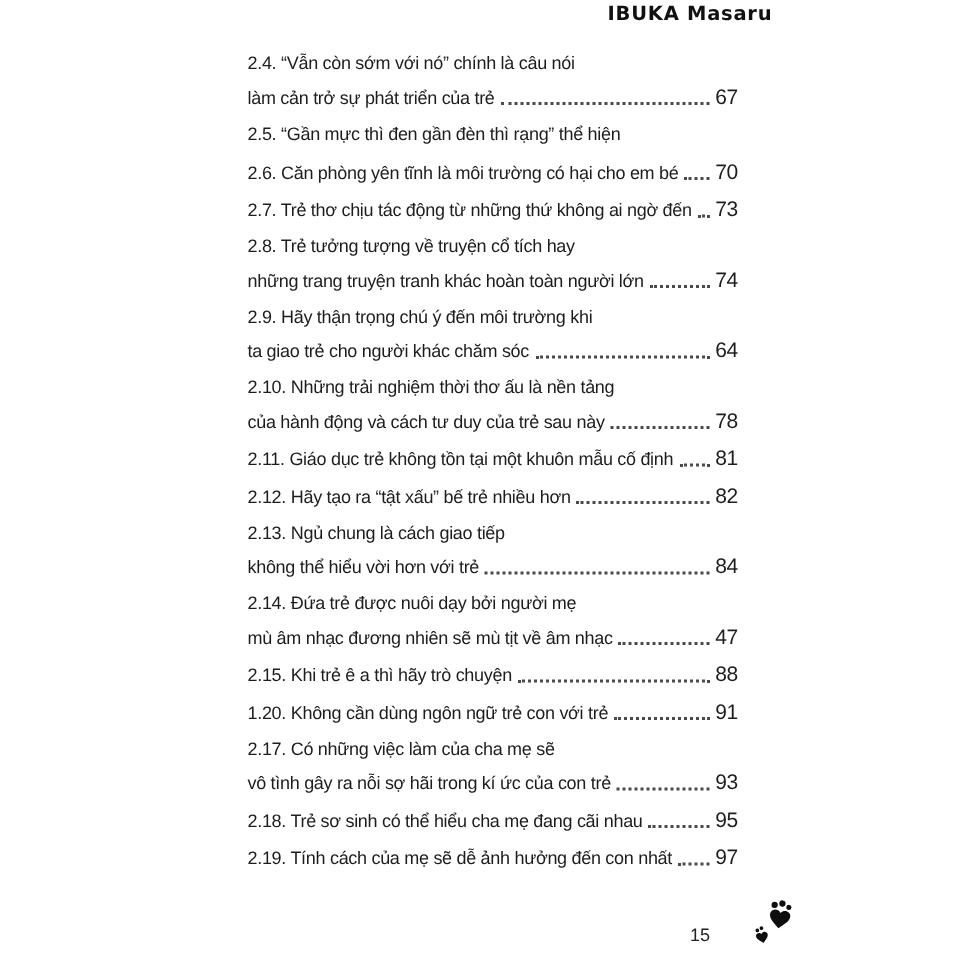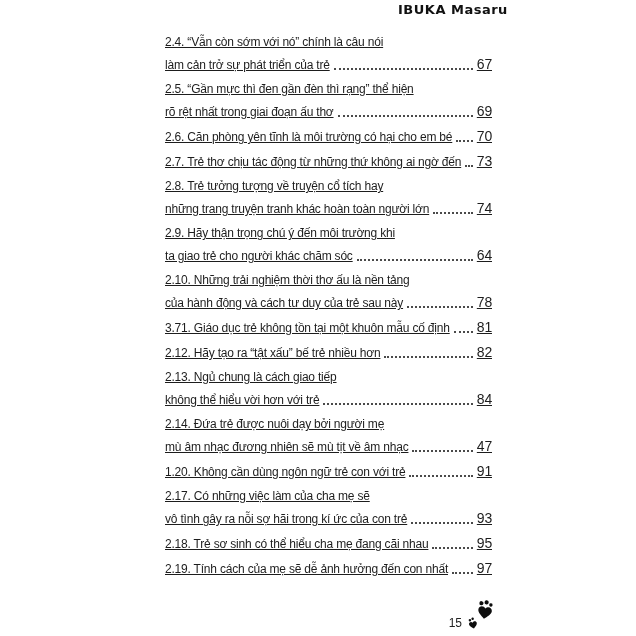--- a/index.html
+++ b/index.html
@@ -15,35 +15,36 @@
     font-family: "Liberation Sans", sans-serif;
     color: #1d1d1d;
   }
 
   
   .running-header {
     position: absolute;
     left: 398px;
     top: 2px;
     width: 124px;
+    text-align: center;
     font-size: 13px;
     font-weight: 800;
     letter-spacing: 0.5px;
     color: #111;
     font-family: "DejaVu Sans", sans-serif;
   }
 
   
   .toc {
     position: absolute;
     left: 165px;
     top: 31px;
     width: 327px;
   }
-  .entry { margin-bottom: 3px; text-decoration: underline; }
+  .entry { margin-bottom: 3px; }
   .line {
     display: flex;
     align-items: baseline;
     height: 22px;
     font-size: 12px;
     letter-spacing: -0.2px;
     line-height: 22px;
   }
   .txt { white-space: nowrap; }
   .leader {
@@ -56,27 +57,27 @@
     height: 0;
   }
   .pg {
     white-space: nowrap;
     font-size: 14px;
   }
 
   
   .footer {
     position: absolute;
-    left: 425px;
+    left: 460px;
     top: 598px;
     width: 70px;
     height: 36px;
     display: flex;
     align-items: flex-end;
-    justify-content: flex-end;
+    justify-content: space-between;
     gap: 3px;
   }
   .folio {
     font-size: 12px;
     color: #222;
     margin-bottom: 4px;
   }
   .ornament { display: block; }
 </style>
 </head>
@@ -92,25 +93,20 @@
       <div class="line">
         <span class="txt">làm cản trở sự phát triển của trẻ</span>
         <span class="leader"></span>
         <span class="pg">67</span>
       </div>
     </div>
     <div class="entry">
       <div class="line">
         <span class="txt">2.5. “Gần mực thì đen gần đèn thì rạng” thể hiện</span>
       </div>
-      <div class="line">
-        <span class="txt">rõ rệt nhất trong giai đoạn ấu thơ</span>
-        <span class="leader"></span>
-        <span class="pg">69</span>
-      </div>
     </div>
     <div class="entry">
       <div class="line">
         <span class="txt">2.6. Căn phòng yên tĩnh là môi trường có hại cho em bé</span>
         <span class="leader"></span>
         <span class="pg">70</span>
       </div>
     </div>
     <div class="entry">
       <div class="line">
@@ -144,21 +140,21 @@
         <span class="txt">2.10. Những trải nghiệm thời thơ ấu là nền tảng</span>
       </div>
       <div class="line">
         <span class="txt">của hành động và cách tư duy của trẻ sau này</span>
         <span class="leader"></span>
         <span class="pg">78</span>
       </div>
     </div>
     <div class="entry">
       <div class="line">
-        <span class="txt">3.71. Giáo dục trẻ không tồn tại một khuôn mẫu cố định</span>
+        <span class="txt">2.11. Giáo dục trẻ không tồn tại một khuôn mẫu cố định</span>
         <span class="leader"></span>
         <span class="pg">81</span>
       </div>
     </div>
     <div class="entry">
       <div class="line">
         <span class="txt">2.12. Hãy tạo ra “tật xấu” bế trẻ nhiều hơn</span>
         <span class="leader"></span>
         <span class="pg">82</span>
       </div>
@@ -174,20 +170,27 @@
       </div>
     </div>
     <div class="entry">
       <div class="line">
         <span class="txt">2.14. Đứa trẻ được nuôi dạy bởi người mẹ</span>
       </div>
       <div class="line">
         <span class="txt">mù âm nhạc đương nhiên sẽ mù tịt về âm nhạc</span>
         <span class="leader"></span>
         <span class="pg">47</span>
+      </div>
+    </div>
+    <div class="entry">
+      <div class="line">
+        <span class="txt">2.15. Khi trẻ ê a thì hãy trò chuyện</span>
+        <span class="leader"></span>
+        <span class="pg">88</span>
       </div>
     </div>
     <div class="entry">
       <div class="line">
         <span class="txt">1.20. Không cần dùng ngôn ngữ trẻ con với trẻ</span>
         <span class="leader"></span>
         <span class="pg">91</span>
       </div>
     </div>
     <div class="entry">

